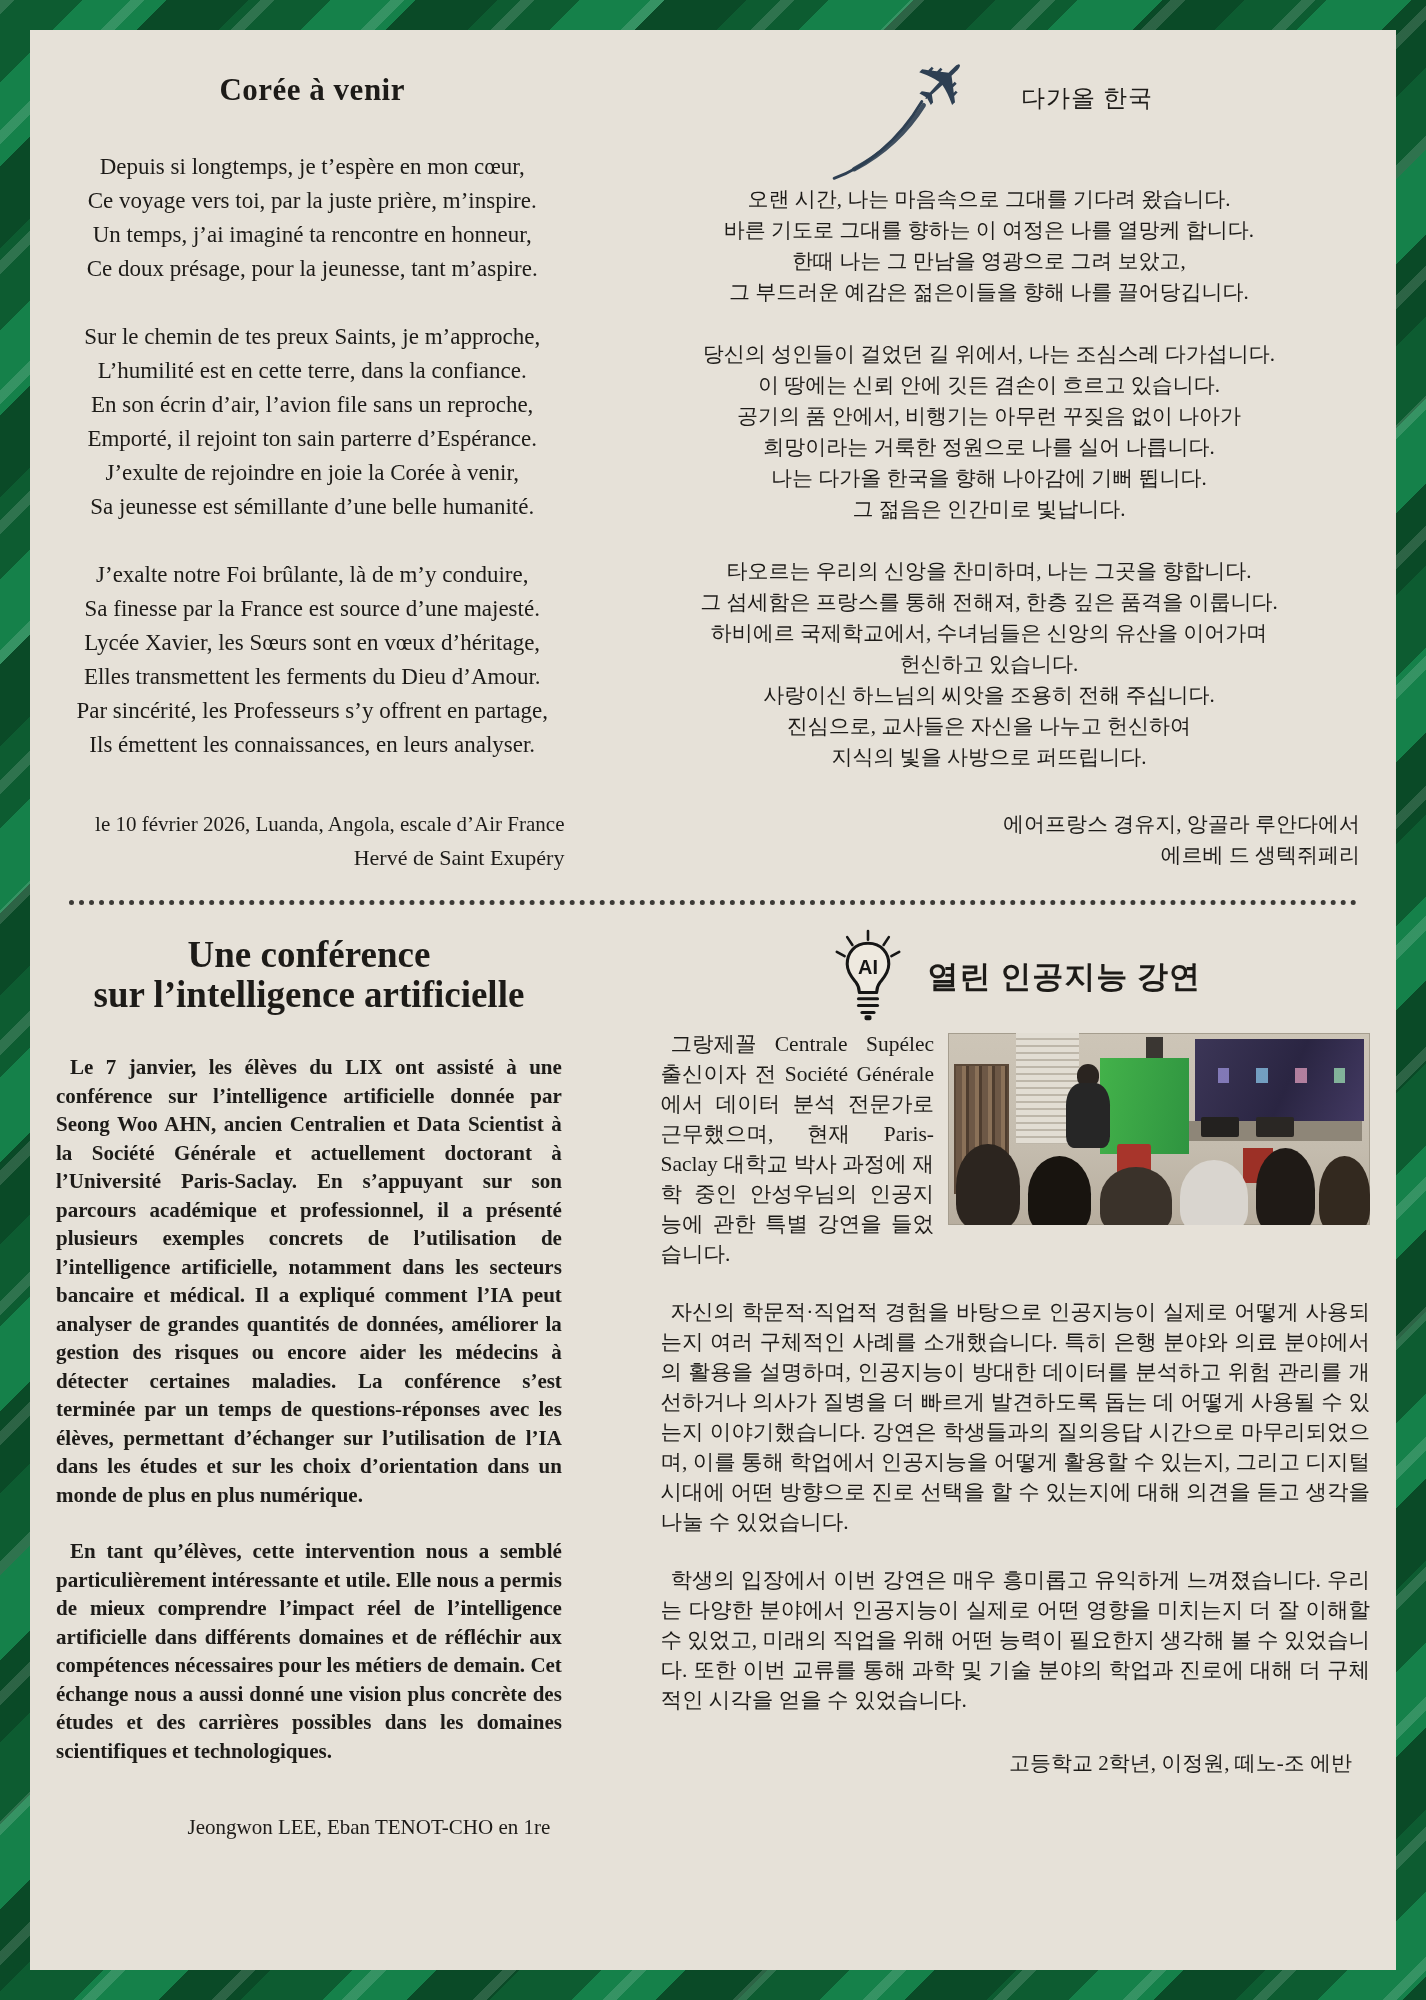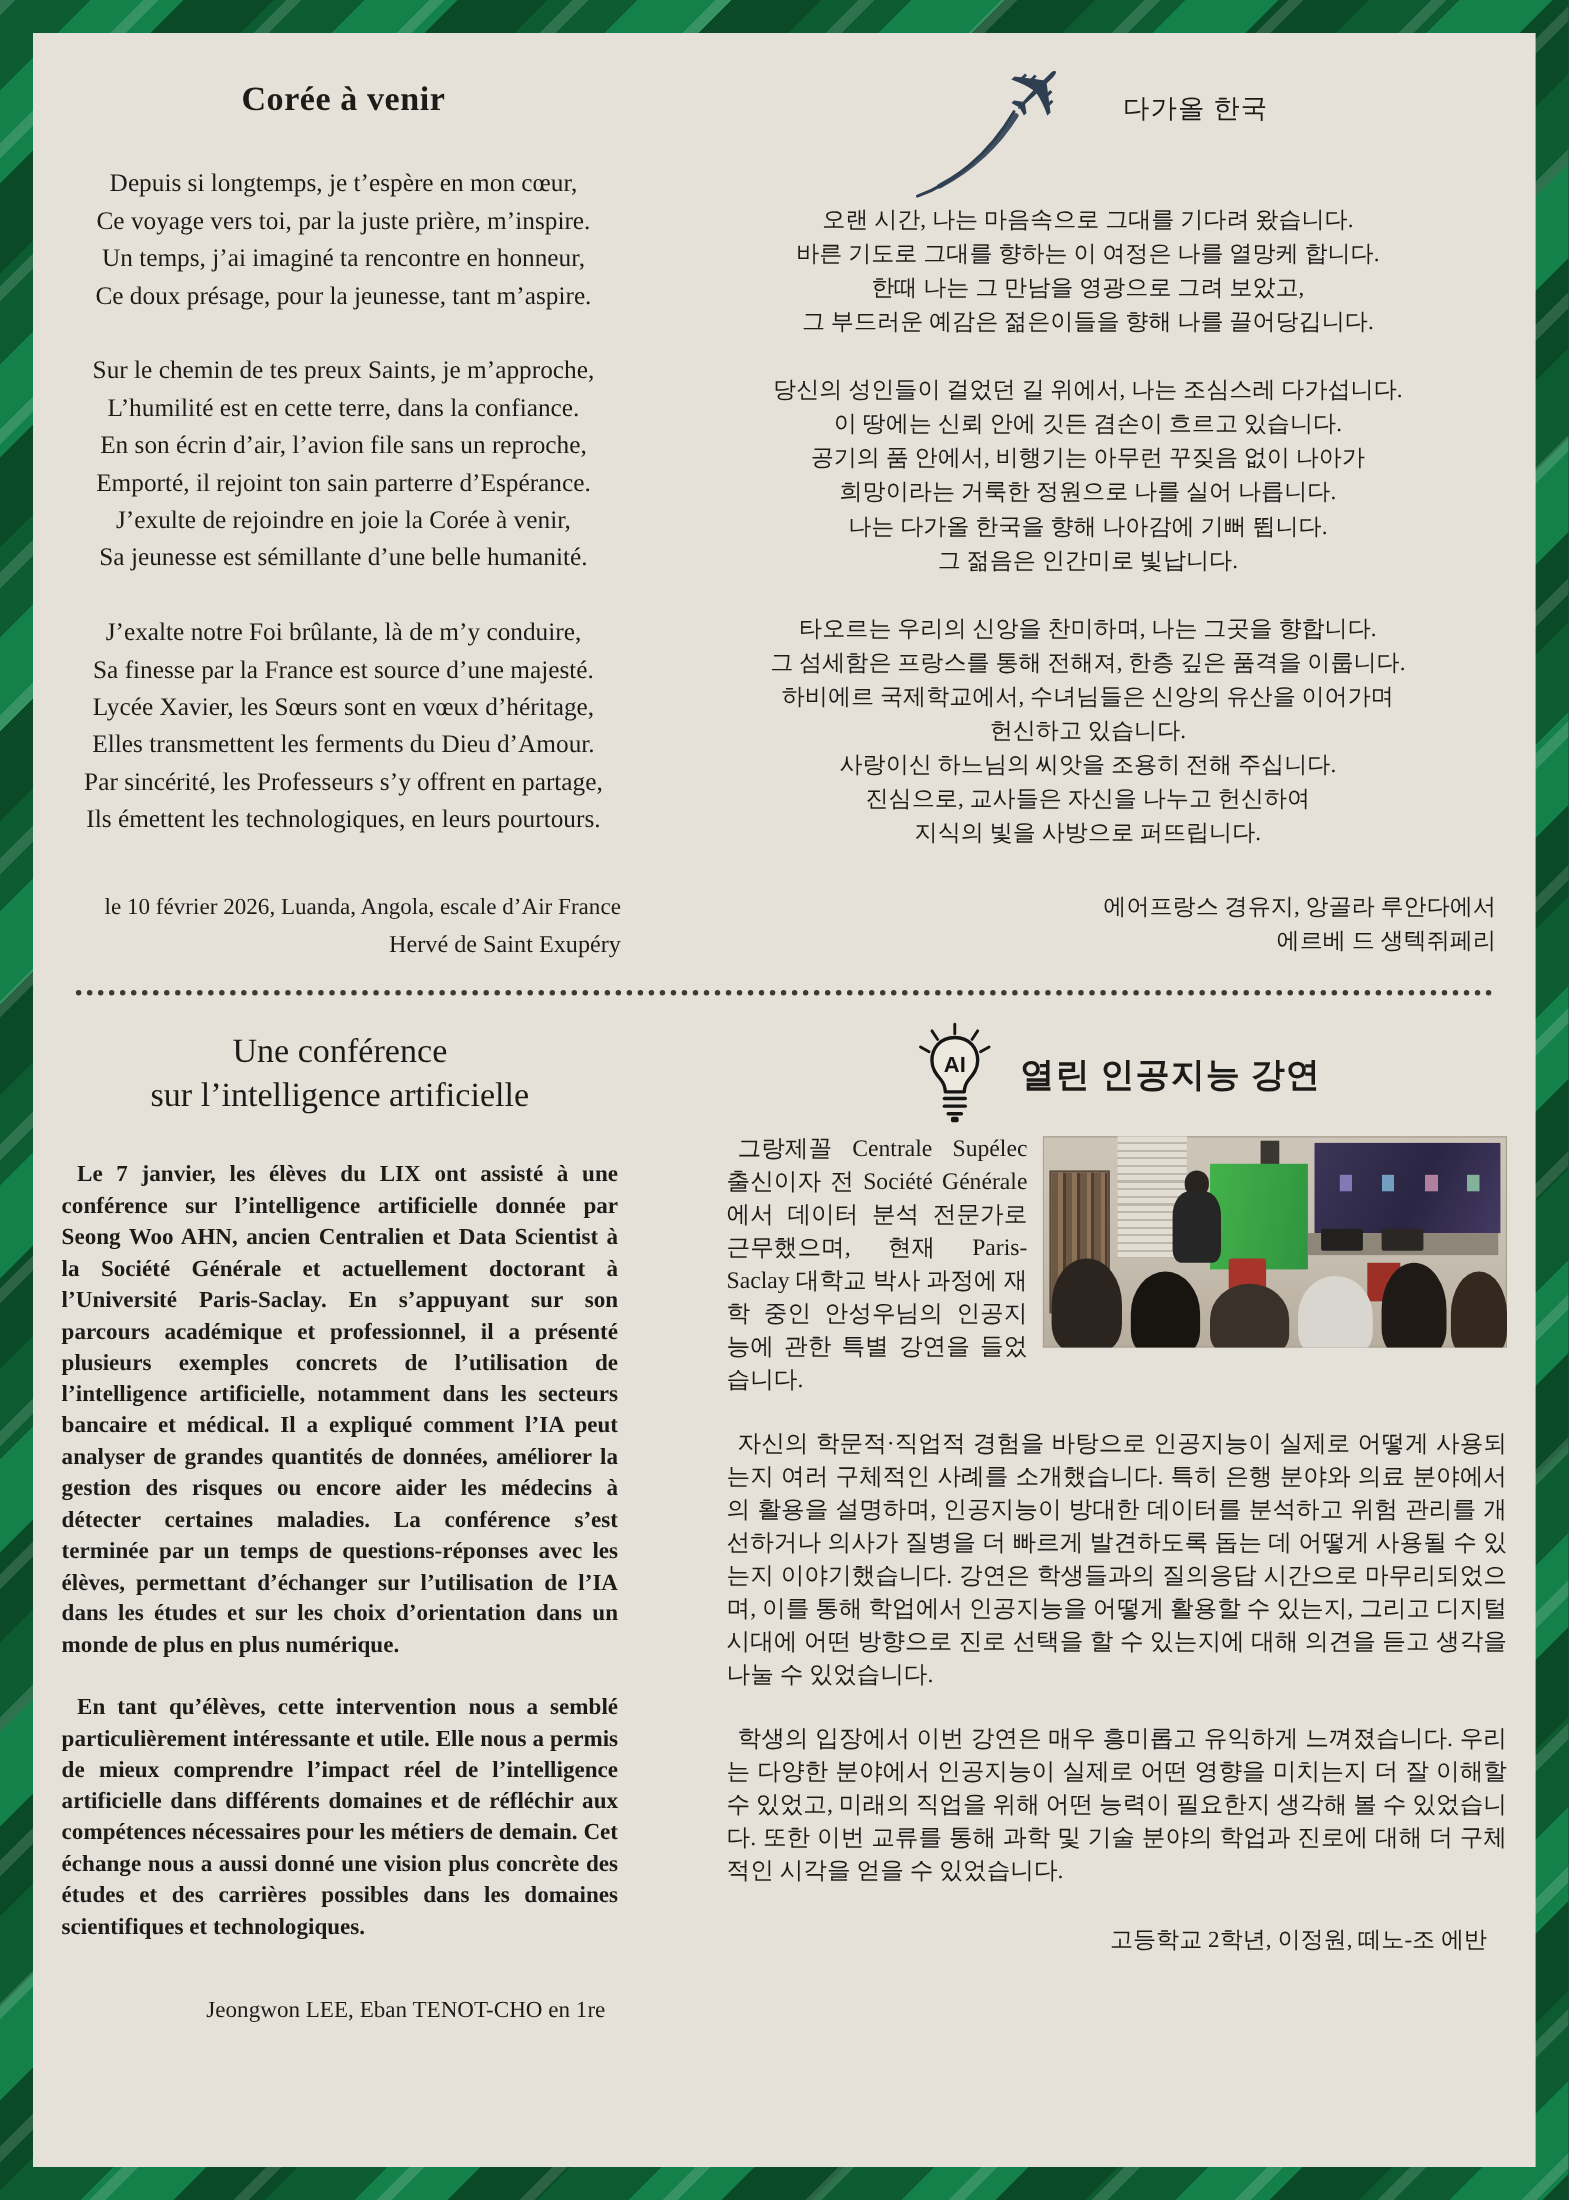--- a/index.html
+++ b/index.html
@@ -28,21 +28,21 @@
   .ko-date-block{margin-top:36px;text-align:right;font-size:21px;line-height:31px;padding-right:10px;}
   .ko-title-row{display:flex;align-items:flex-start;justify-content:center;gap:6px;margin-top:8px;margin-bottom:2px;height:128px;}
   .plane-svg{width:190px;height:128px;flex:0 0 auto;}
   .ko-poem-title{font-size:24px;font-weight:400;margin-top:28px;letter-spacing:1px;}
   
   .divider{border:none;border-top:5px dotted #3c3a36;width:98%;margin:6px auto 0 auto;}
   
   .bottom-section{display:flex;flex-direction:row;justify-content:space-between;margin-top:18px;}
   .fr-conf-col{width:38.5%;}
   .ko-conf-col{width:54%;}
-  .fr-conf-title{font-size:31px;font-weight:400;text-align:center;line-height:40px;margin-top:12px;}
+  .fr-conf-title{font-size:37px;font-weight:700;text-align:center;line-height:40px;margin-top:12px;}
   .fr-conf-body{margin-top:38px;font-size:21px;line-height:28.5px;text-align:justify;font-weight:bold;}
   .fr-conf-body p{margin:0 0 28px 0;text-indent:14px;}
   .fr-conf-sign{margin-top:50px;text-align:center;padding-left:120px;font-size:21px;}
   .ko-conf-title-row{display:flex;align-items:center;justify-content:center;gap:20px;margin-top:4px;}
   .bulb-svg{width:78px;height:100px;flex:0 0 auto;}
   .ko-conf-title{font-size:31px;font-weight:700;letter-spacing:1px;}
   .ko-conf-body{font-size:21.5px;line-height:30px;text-align:justify;margin-top:2px;}
   .ko-conf-body p{margin:0 0 28px 0;text-indent:10px;}
   .ko-conf-sign{margin-top:34px;text-align:right;padding-right:18px;font-size:21px;}
   
@@ -98,21 +98,21 @@
               <div>Emporté, il rejoint ton sain parterre d’Espérance.</div>
               <div>J’exulte de rejoindre en joie la Corée à venir,</div>
               <div>Sa jeunesse est sémillante d’une belle humanité.</div>
             </div>
           <div class="stanza">
               <div>J’exalte notre Foi brûlante, là de m’y conduire,</div>
               <div>Sa finesse par la France est source d’une majesté.</div>
               <div>Lycée Xavier, les Sœurs sont en vœux d’héritage,</div>
               <div>Elles transmettent les ferments du Dieu d’Amour.</div>
               <div>Par sincérité, les Professeurs s’y offrent en partage,</div>
-              <div>Ils émettent les technologiques, en leurs pourtours.</div>
+              <div>Ils émettent les connaissances, en leurs analyser.</div>
             </div>
         </div>
         <div class="fr-date-block">
           <div>le 10 février 2026, Luanda, Angola, escale d’Air France</div>
           <div class="fr-author">Hervé de Saint Exupéry</div>
         </div>
       </div>
 
       <div class="ko-poem-col">
         <div class="ko-title-row">

